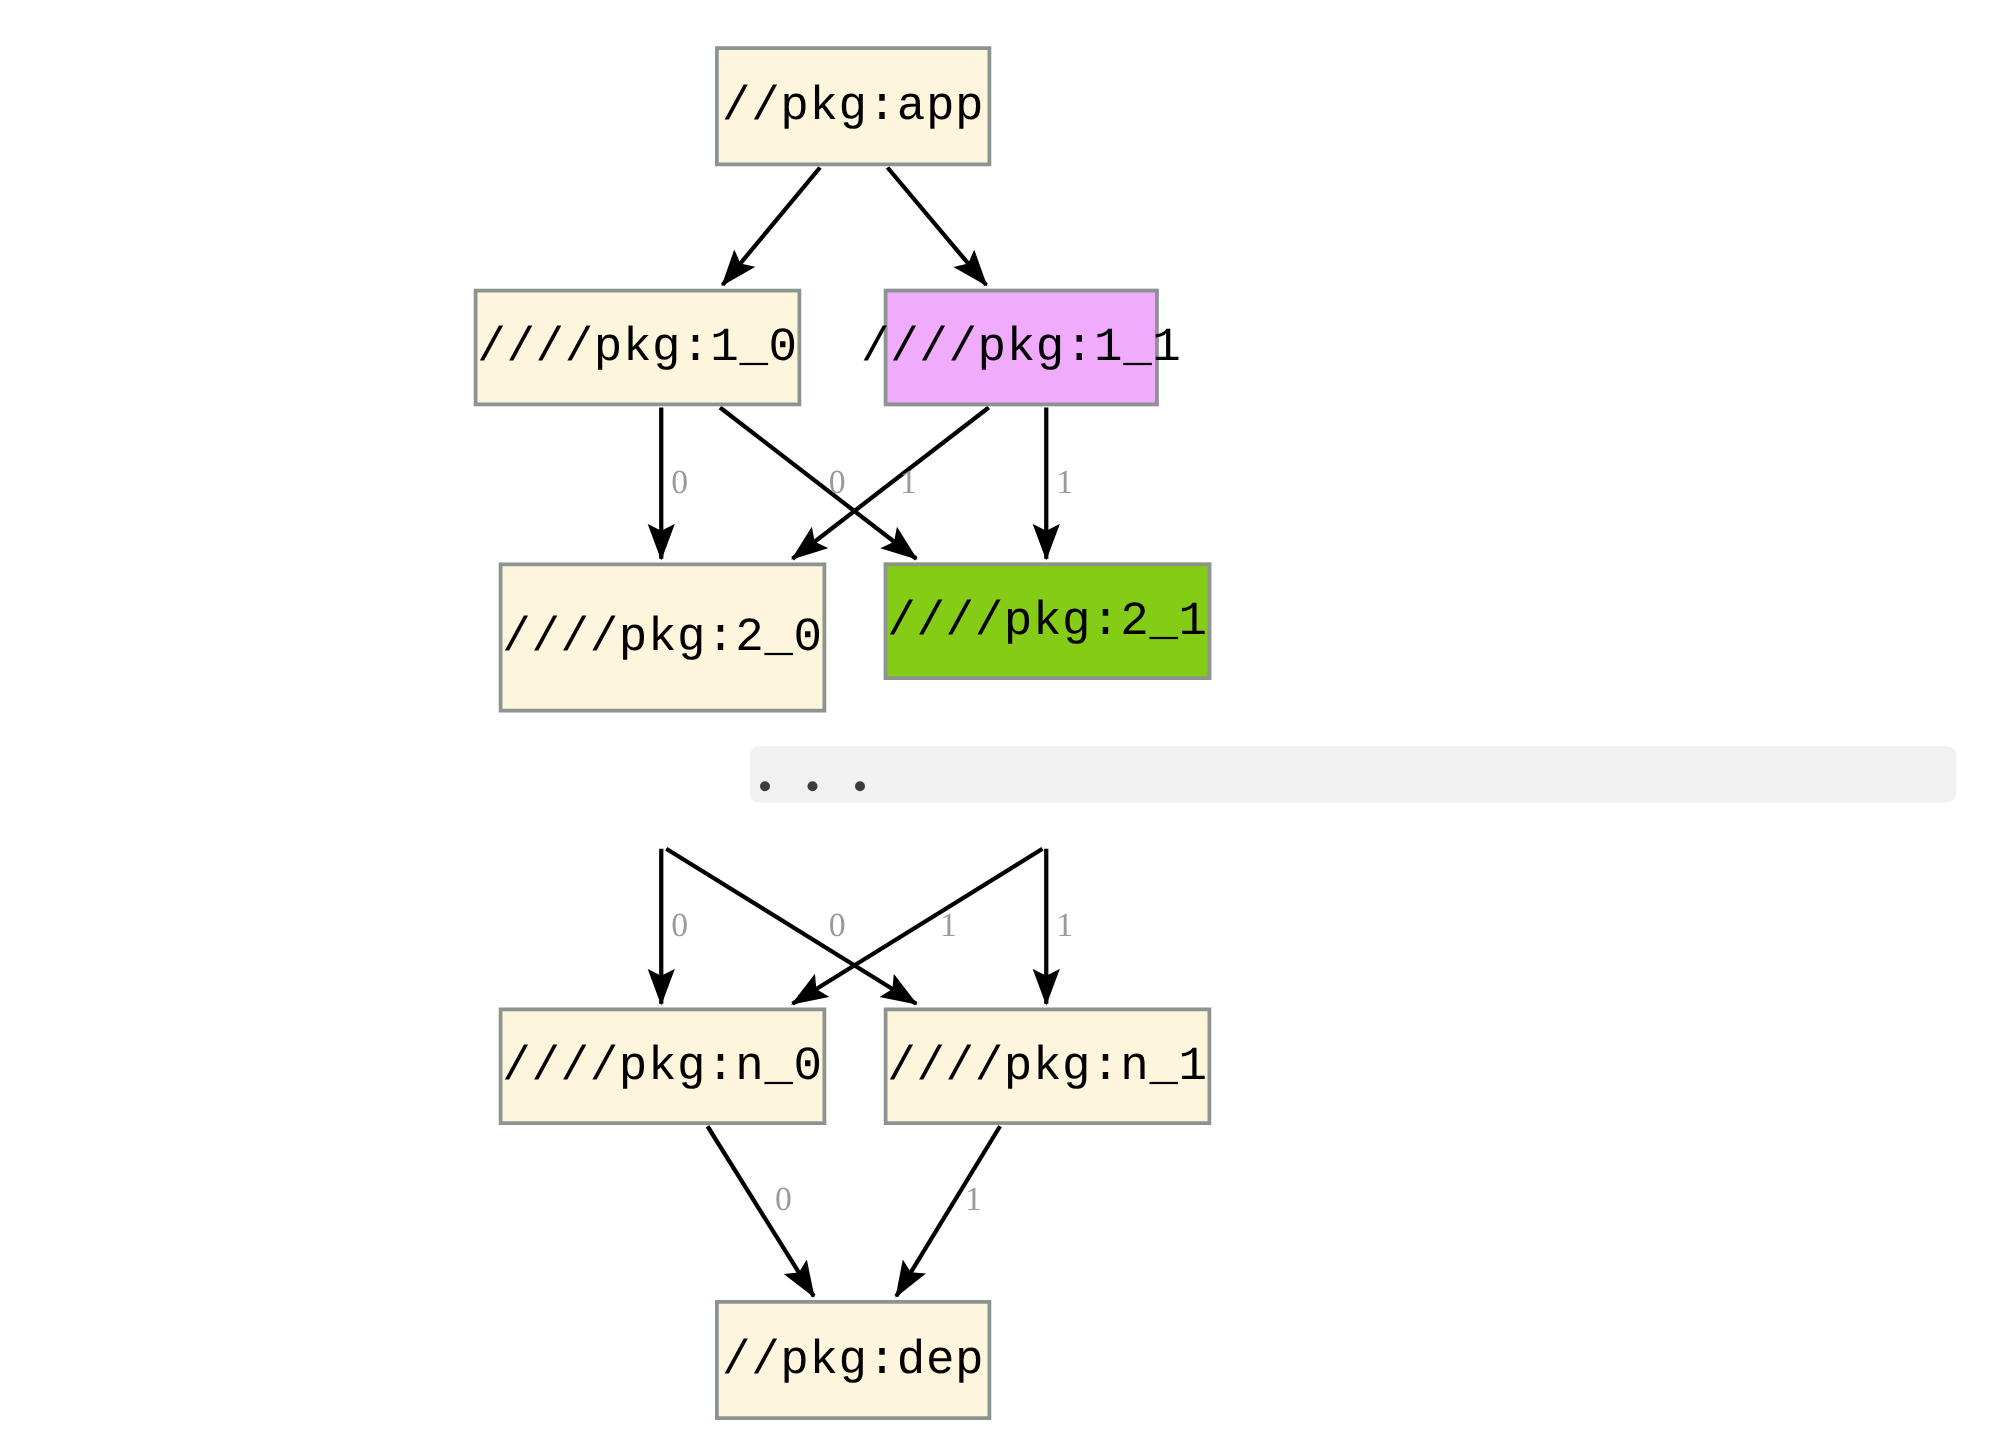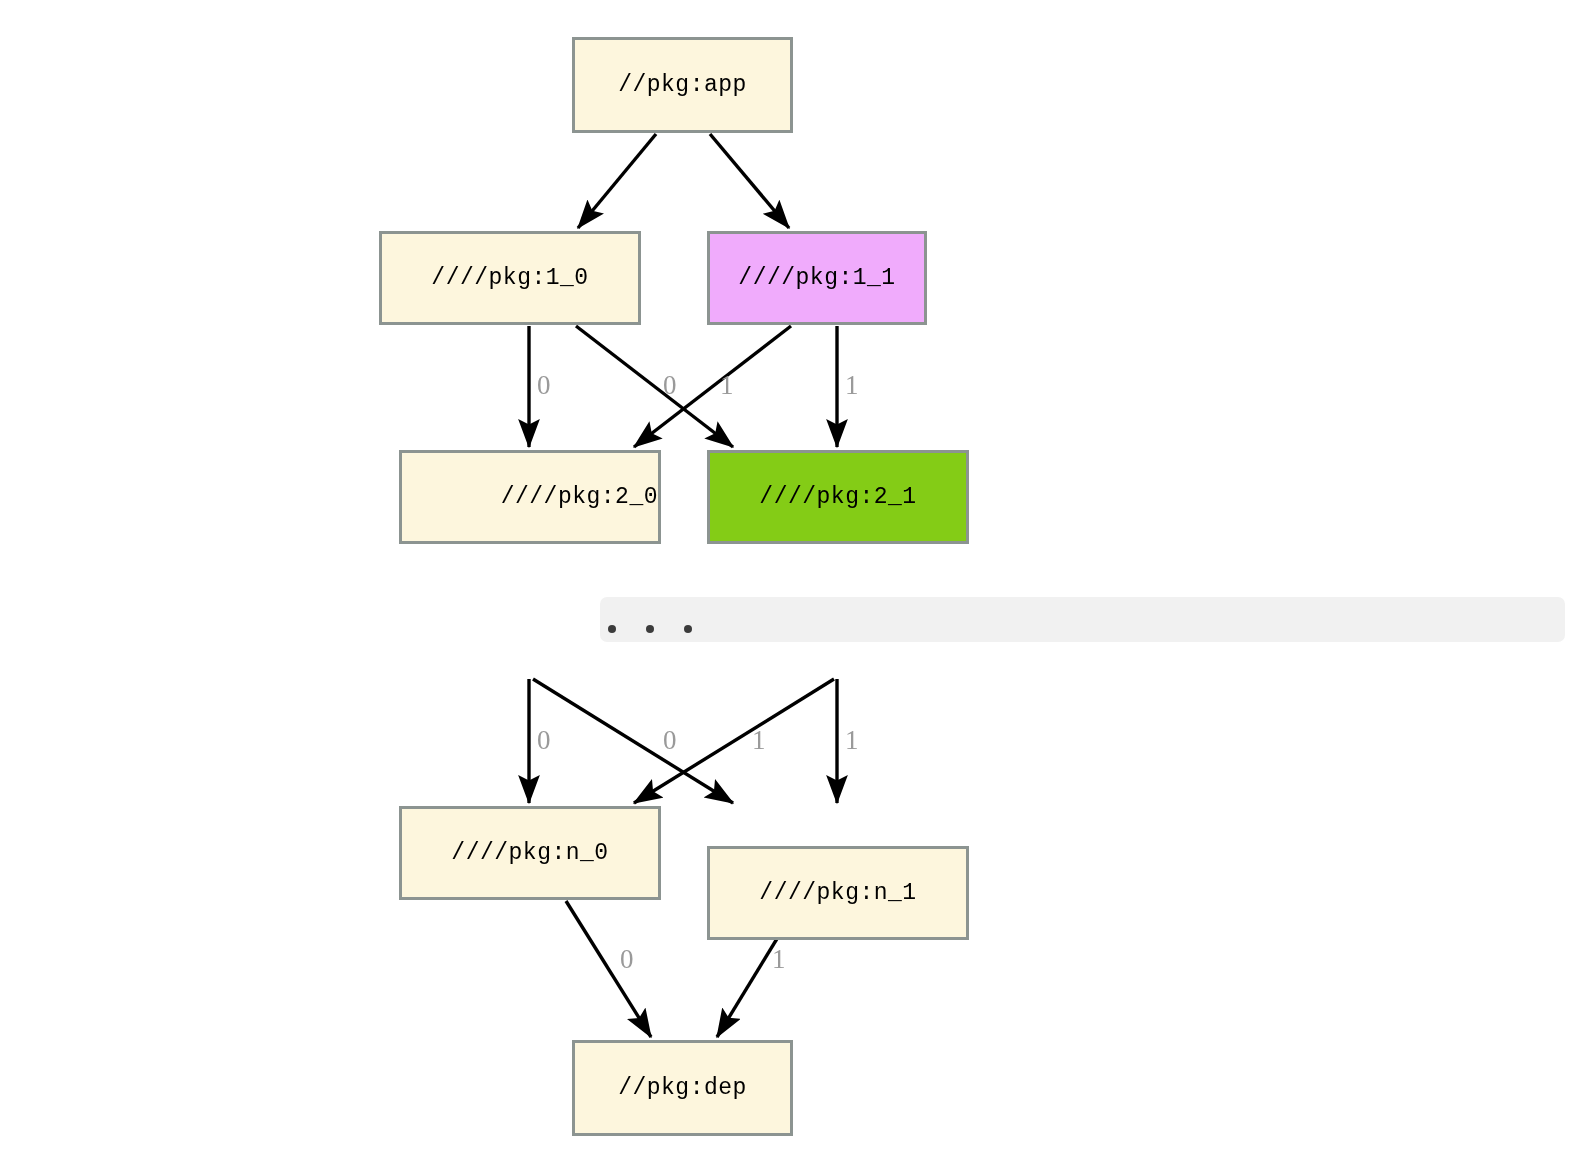--- a/index.html
+++ b/index.html
@@ -30,21 +30,21 @@
     position: absolute;
     box-sizing: border-box;
     background: #fdf6dd;
     border: 3px solid #8c9491;
     display: flex;
     align-items: center;
     justify-content: center;
   }
   .node-label {
     font-family: "Liberation Mono", "DejaVu Sans Mono", monospace;
-    font-size: 23px;
+    font-size: 38px;
     color: #000000;
     letter-spacing: 0.5px;
     white-space: nowrap;
   }
   .edge-label {
     position: absolute;
     font-family: "Liberation Serif", "DejaVu Serif", serif;
     font-size: 27px;
     color: #9a9a9a;
     white-space: nowrap;
@@ -105,30 +105,30 @@
   <div id="nodes-group">
       <div class="node-box" style="left: 572px; top: 37px; width: 221px; height: 96px; background: rgb(253, 246, 221); border-color: rgb(140, 148, 145);">
         <span class="node-label">//pkg:app</span>
       </div>
       <div class="node-box" style="left: 379px; top: 231px; width: 262px; height: 94px; background: rgb(253, 246, 221); border-color: rgb(140, 148, 145);">
         <span class="node-label">////pkg:1_0</span>
       </div>
       <div class="node-box" style="left: 707px; top: 231px; width: 220px; height: 94px; background: #f0abfc; border-color: rgb(140, 148, 145);">
         <span class="node-label">////pkg:1_1</span>
       </div>
-      <div class="node-box" style="left: 399px; top: 450px; width: 262px; height: 94px; background: rgb(253, 246, 221); border-color: rgb(140, 148, 145); justify-content: flex-end;">
+      <div class="node-box" style="left: 399px; top: 450px; width: 262px; height: 120px; background: rgb(253, 246, 221); border-color: rgb(140, 148, 145);">
         <span class="node-label">////pkg:2_0</span>
       </div>
       <div class="node-box" style="left: 707px; top: 450px; width: 262px; height: 94px; background: #84cc16; border-color: rgb(140, 148, 145);">
         <span class="node-label">////pkg:2_1</span>
       </div>
       <div class="node-box" style="left: 399px; top: 806px; width: 262px; height: 94px; background: rgb(253, 246, 221); border-color: rgb(140, 148, 145); justify-content: center;">
         <span class="node-label">////pkg:n_0</span>
       </div>
-      <div class="node-box" style="left: 707px; top: 806px; width: 262px; height: 94px; background: rgb(253, 246, 221); border-color: rgb(140, 148, 145); margin-top: 40px;">
+      <div class="node-box" style="left: 707px; top: 806px; width: 262px; height: 94px; background: rgb(253, 246, 221); border-color: rgb(140, 148, 145);">
         <span class="node-label">////pkg:n_1</span>
       </div>
       <div class="node-box" style="left: 572px; top: 1040px; width: 221px; height: 96px; background: rgb(253, 246, 221); border-color: rgb(140, 148, 145);">
         <span class="node-label">//pkg:dep</span>
       </div>
     </div>
   <div id="edge-labels-group">
       <div class="edge-label" style="left: 537px; top: 372px; color: rgb(154, 154, 154);">0</div>
       <div class="edge-label" style="left: 663px; top: 372px; color: rgb(154, 154, 154);">0</div>
       <div class="edge-label" style="left: 720px; top: 372px; color: rgb(154, 154, 154);">1</div>

